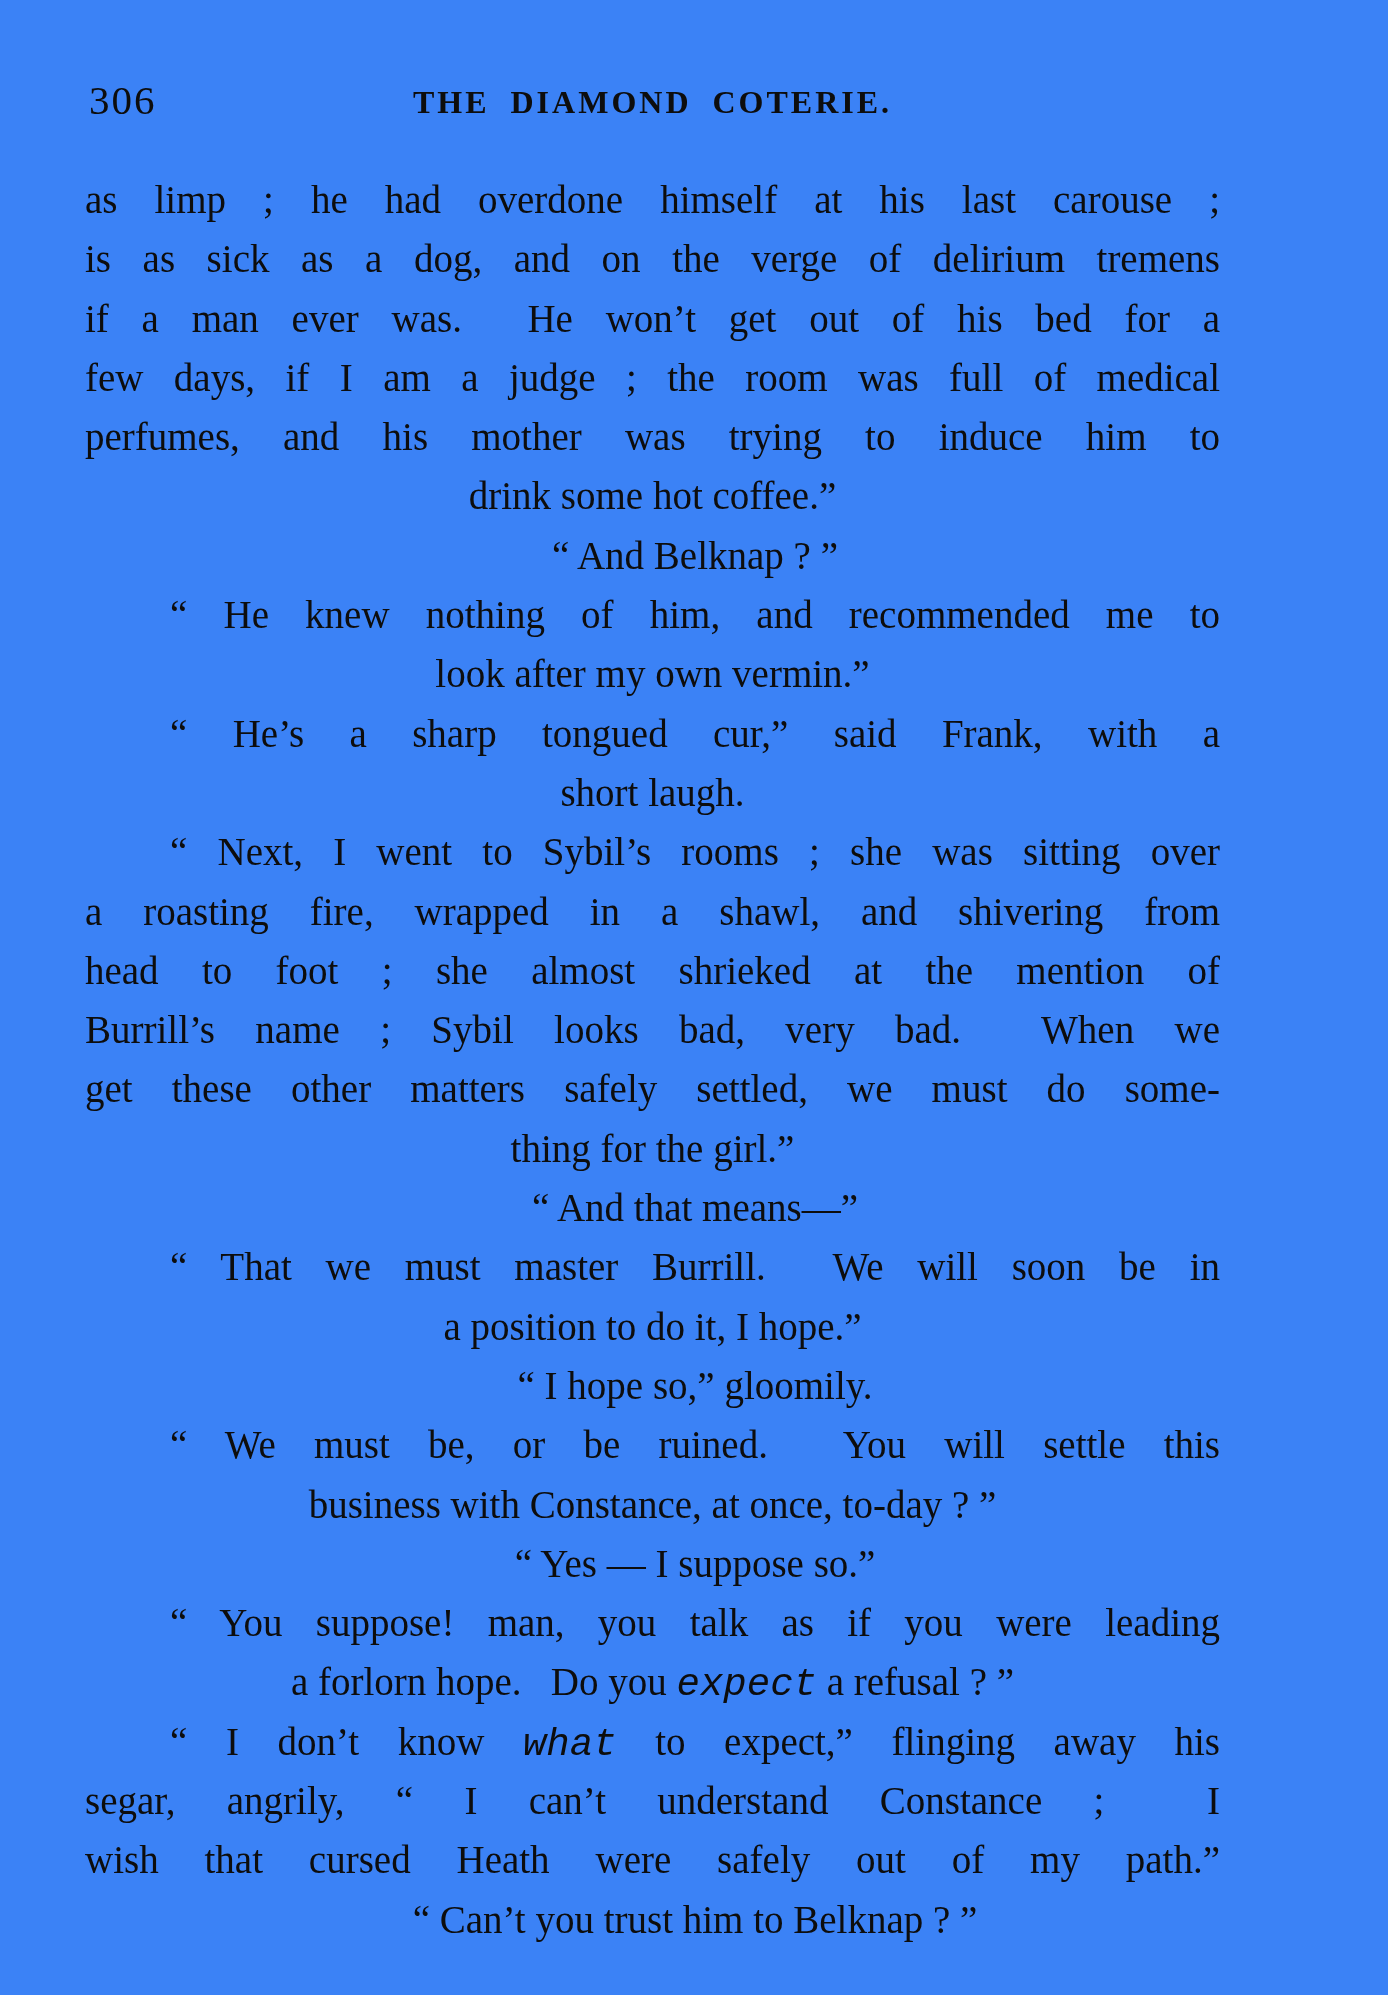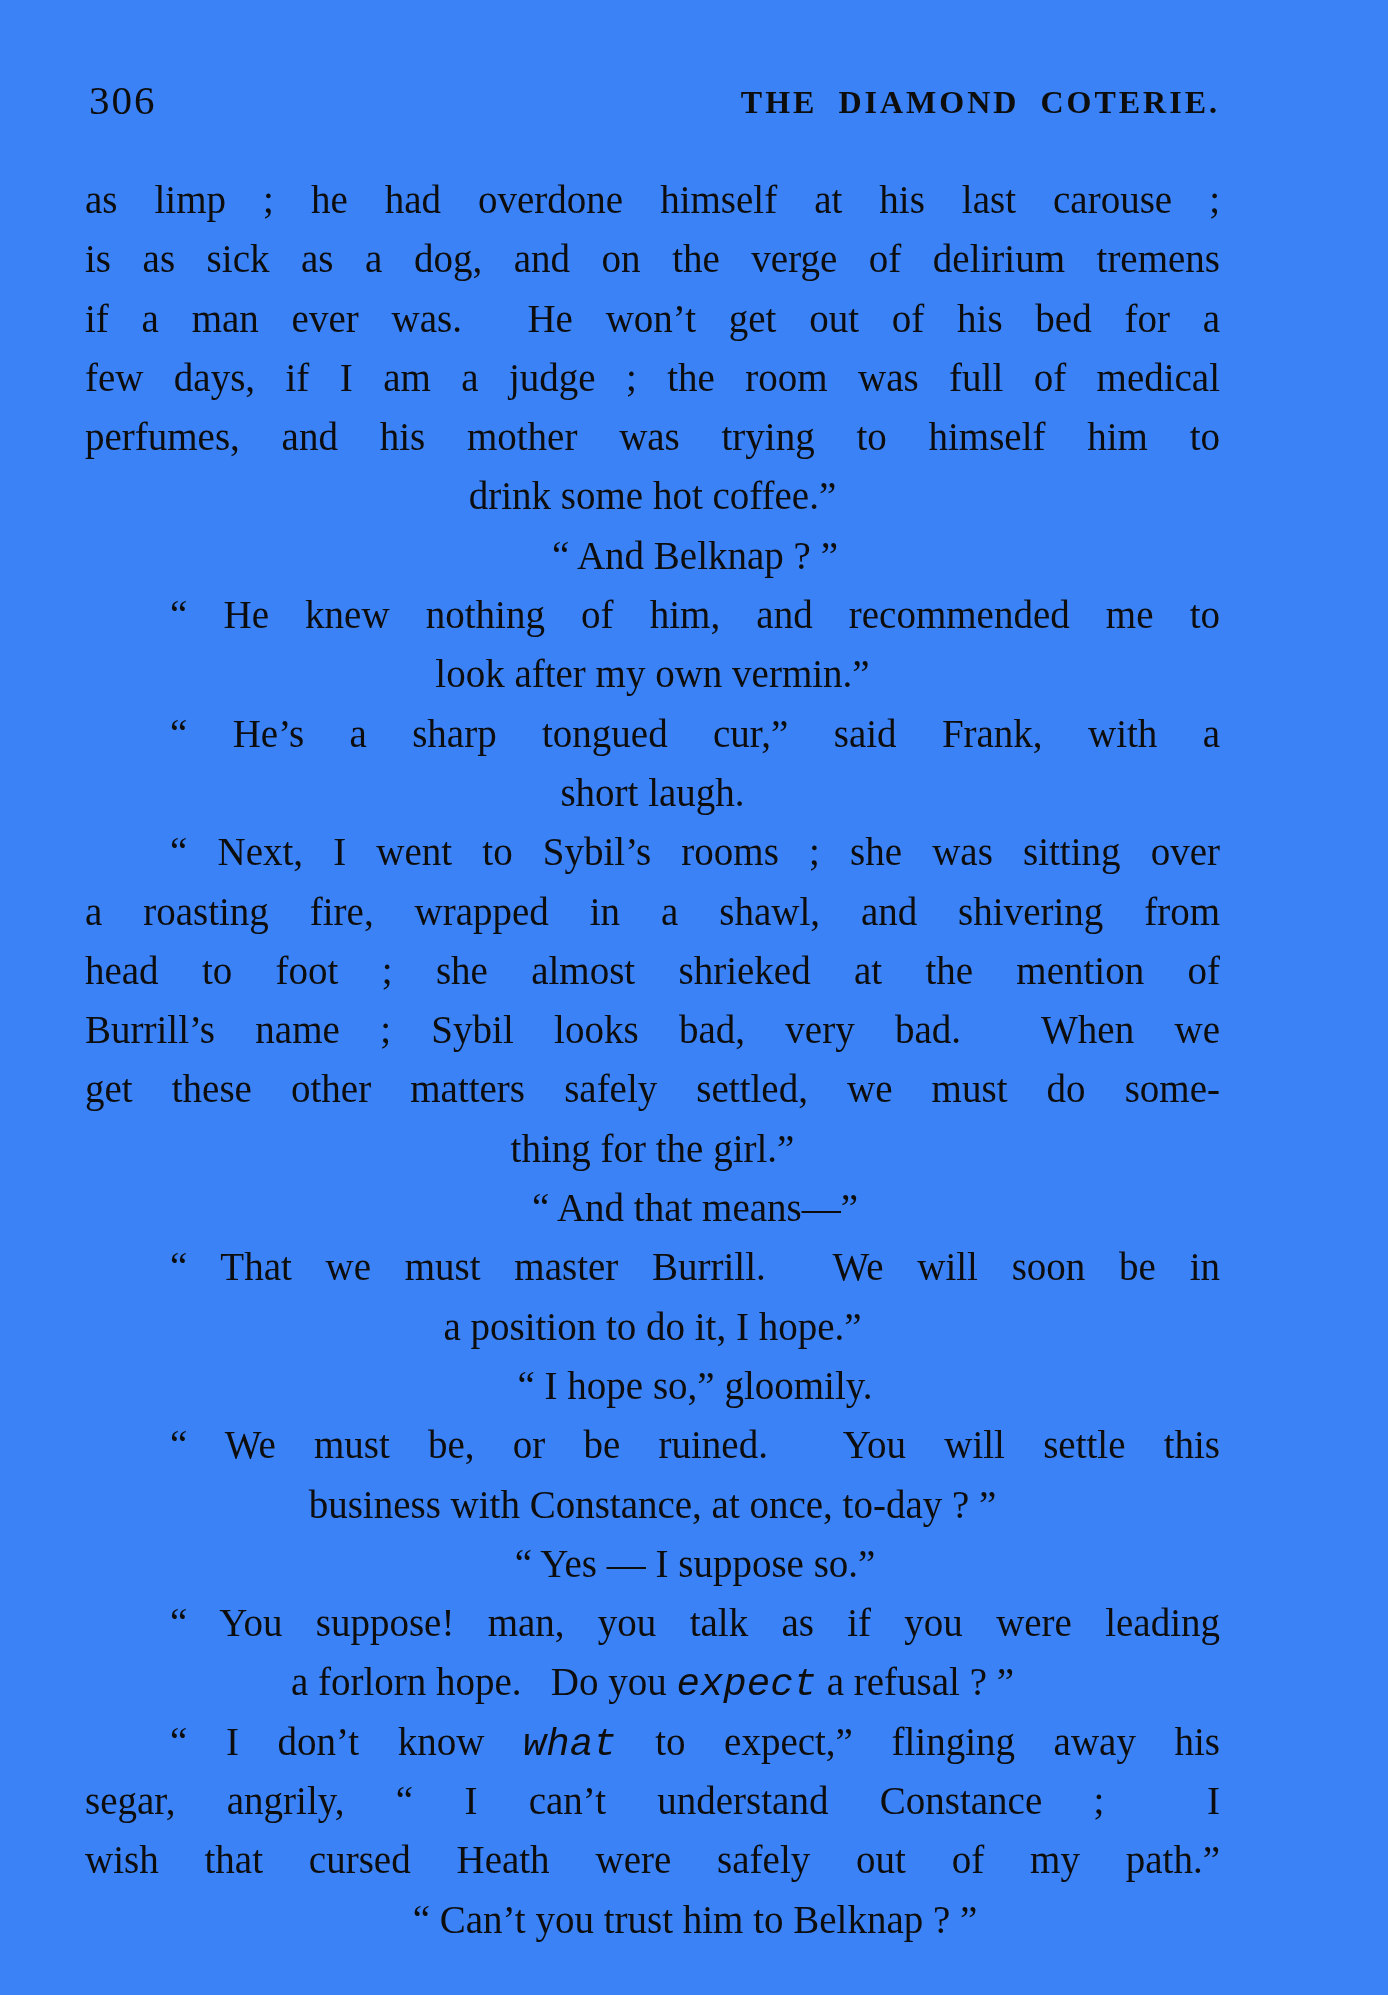--- a/index.html
+++ b/index.html
@@ -26,21 +26,21 @@
   .page-num {
     position: absolute;
     left: 4px;
     top: 0;
     font-size: 41px;
     letter-spacing: 2px;
     line-height: 44px;
   }
   .running-title {
     display: block;
-    text-align: right;
+    text-align: center;
     font-size: 32px;
     font-weight: bold;
     letter-spacing: 3px;
     word-spacing: 10px;
     line-height: 48px;
   }
   .body-text {
     position: absolute;
     top: 170px;
     left: 85px;
@@ -72,21 +72,21 @@
 <div class="page">
   <div class="header">
     <span class="page-num">306</span>
     <span class="running-title">THE DIAMOND COTERIE.</span>
   </div>
   <div class="body-text">
       <div class="line j"><span>as limp ; he had overdone himself at his last carouse ;</span></div>
       <div class="line j"><span>is as sick as a dog, and on the verge of delirium tremens</span></div>
       <div class="line j"><span>if a man ever was.&nbsp; He won’t get out of his bed for a</span></div>
       <div class="line j"><span>few days, if I am a judge ; the room was full of medical</span></div>
-      <div class="line j"><span>perfumes, and his mother was trying to himself him to</span></div>
+      <div class="line j"><span>perfumes, and his mother was trying to induce him to</span></div>
       <div class="line"><span>drink some hot coffee.”</span></div>
       <div class="line ind"><span>“ And Belknap ? ”</span></div>
       <div class="line j ind"><span>“ He knew nothing of him, and recommended me to</span></div>
       <div class="line"><span>look after my own vermin.”</span></div>
       <div class="line j ind"><span>“ He’s a sharp tongued cur,” said Frank, with a</span></div>
       <div class="line"><span>short laugh.</span></div>
       <div class="line j ind"><span>“ Next, I went to Sybil’s rooms ; she was sitting over</span></div>
       <div class="line j"><span>a roasting fire, wrapped in a shawl, and shivering from</span></div>
       <div class="line j"><span>head to foot ; she almost shrieked at the mention of</span></div>
       <div class="line j"><span>Burrill’s name ; Sybil looks bad, very bad.&nbsp; When we</span></div>

